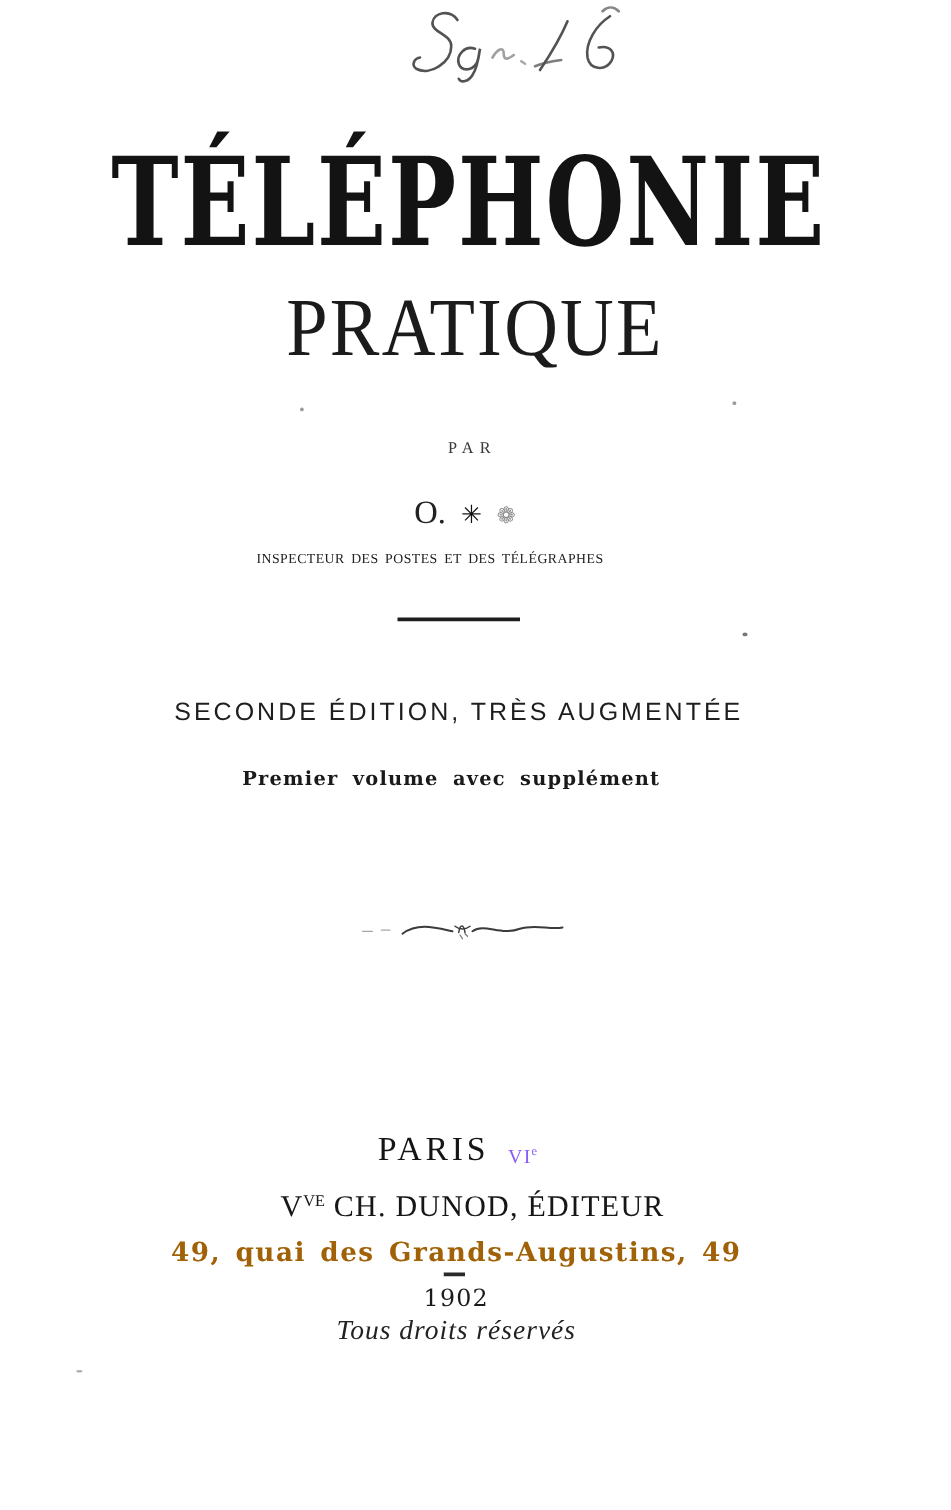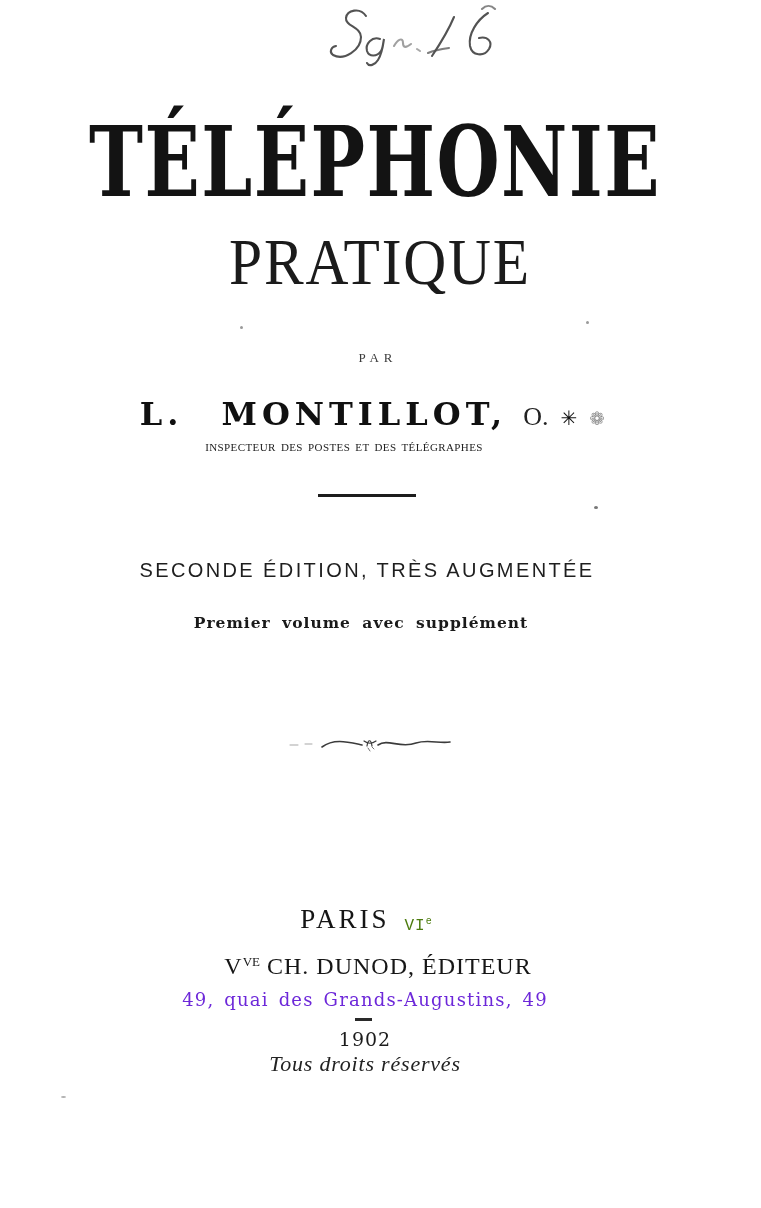--- a/index.html
+++ b/index.html
@@ -63,28 +63,28 @@
   .volume-line{
     left:361px;top:613px;
     font-family:"DejaVu Serif", serif;font-weight:700;
     font-size:15.5px;letter-spacing:1px;word-spacing:5px;color:#1a1a1a;
   }
 
   .flourish{left:288px;top:732px;}
 
   .city-line{left:366px;top:904px;display:flex;align-items:flex-end;gap:15px;}
   .city{font-size:27px;letter-spacing:3px;color:#151515;}
-  .district{font-size:16px;letter-spacing:1px;color:#4d7c0f;font-family:Liberation Mono, monospace;}
+  .district{font-size:16px;letter-spacing:1px;color:#8b5cf6;}
   .district sup,.pub-sup{font-size:10px;vertical-align:6px;letter-spacing:0;}
   .publisher-line{left:378px;top:953px;font-size:24px;letter-spacing:1px;color:#161616;}
   .pub-sup{font-size:13px;vertical-align:8px;}
   .address-line{
     left:365px;top:989px;
-    font-family:"DejaVu Serif", serif;font-weight:400;
-    font-size:18px;letter-spacing:1.2px;word-spacing:3px;color:#6d28d9;
+    font-family:"DejaVu Serif", serif;font-weight:700;
+    font-size:21px;letter-spacing:1.2px;word-spacing:3px;color:#a16207;
   }
   .imprint-dash{left:355px;top:1018px;width:17px;height:2.5px;background:#2a2a2a;}
   .year{left:365px;top:1028px;font-family:"DejaVu Serif", serif;font-size:19px;letter-spacing:1px;color:#1b1b1b;}
   .rights{left:365px;top:1051px;font-style:italic;font-size:22px;letter-spacing:0.8px;color:#222;}
 
   .speck{position:absolute;background:#9a9a9a;border-radius:50%;}
   .speck.s1{left:240px;top:326px;width:3px;height:3px;}
   .speck.s2{left:586px;top:321px;width:3px;height:3px;}
   .speck.s3{left:594px;top:506px;width:4px;height:3px;background:#777;}
   .speck.s4{left:61px;top:1096px;width:5px;height:2px;background:#b0b0b0;}
@@ -111,21 +111,20 @@
     <text x="310" y="102" text-anchor="middle" textLength="572" lengthAdjust="spacingAndGlyphs">TÉLÉPHONIE</text>
   </svg>
 
   <svg class="abs subtitle-svg" width="360" height="66" viewBox="0 0 360 66">
     <text x="180" y="56" text-anchor="middle" textLength="302" lengthAdjust="spacingAndGlyphs">PRATIQUE</text>
   </svg>
 
   <div class="abs cx par">PAR</div>
 
   <div class="abs cx author-row">
-    <span class="author-name">L. MONTILLOT,</span>
     <span class="honors">
       <span class="honor-abbrev">O.</span>
       <span class="honor-star">✳</span>
       <span class="honor-rosette">❁</span>
     </span>
   </div>
 
   <div class="abs cx role">INSPECTEUR DES POSTES ET DES TÉLÉGRAPHES</div>
 
   <div class="abs rule"></div>

